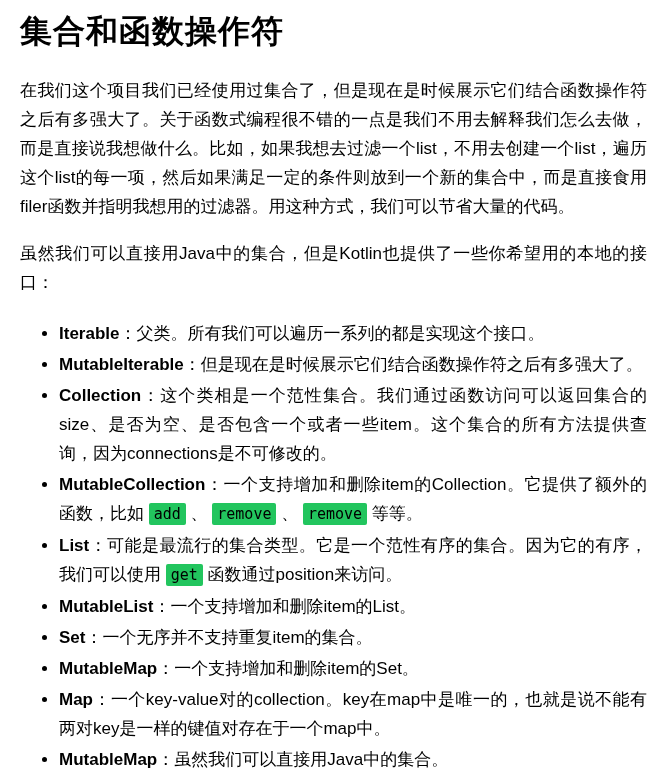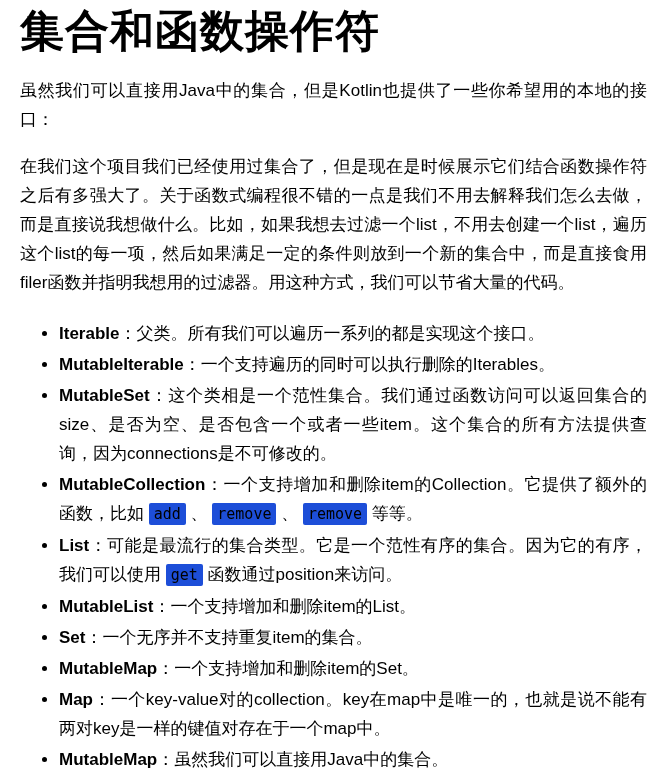--- a/index.html
+++ b/index.html
@@ -10,21 +10,21 @@
   .page {
     width: 669px;
     min-height: 777px;
     box-sizing: border-box;
     background: #ffffff;
     color: #000000;
     padding: 4px 22px 24px 20px;
     font-family: "Liberation Sans", "DejaVu Sans", sans-serif;
   }
   h1.doc-title {
-    font-size: 44px;
+    font-size: 32px;
     line-height: 42px;
     font-weight: 600;
     margin: 6px 0 24px 0;
     letter-spacing: 1px;
   }
   p.doc-para {
     font-size: 17px;
     line-height: 29px;
     margin: 0 0 18px 0;
     text-align: justify;
@@ -42,40 +42,40 @@
     line-height: 29px;
     margin: 2px 0;
     text-align: justify;
   }
   ul.doc-list li strong.term {
     font-weight: bold;
   }
   code.inline-code {
     font-family: "DejaVu Sans Mono", "Liberation Mono", monospace;
     font-size: 15px;
-    background: #1d4ed8;
+    background: #22c55e;
     padding: 2px 5px;
     border-radius: 2px;
     white-space: nowrap;
   }
 </style>
 </head>
 <body>
 
 <div class="page">
   <h1 class="doc-title">集合和函数操作符</h1>
 
+  <p class="doc-para">在我们这个项目我们已经使用过集合了，但是现在是时候展示它们结合函数操作符之后有多强大了。关于函数式编程很不错的一点是我们不用去解释我们怎么去做，而是直接说我想做什么。比如，如果我想去过滤一个list，不用去创建一个list，遍历这个list的每一项，然后如果满足一定的条件则放到一个新的集合中，而是直接食用filer函数并指明我想用的过滤器。用这种方式，我们可以节省大量的代码。</p>
+
   <p class="doc-para">虽然我们可以直接用Java中的集合，但是Kotlin也提供了一些你希望用的本地的接口：</p>
-
-  <p class="doc-para">在我们这个项目我们已经使用过集合了，但是现在是时候展示它们结合函数操作符之后有多强大了。关于函数式编程很不错的一点是我们不用去解释我们怎么去做，而是直接说我想做什么。比如，如果我想去过滤一个list，不用去创建一个list，遍历这个list的每一项，然后如果满足一定的条件则放到一个新的集合中，而是直接食用filer函数并指明我想用的过滤器。用这种方式，我们可以节省大量的代码。</p>
 
   <ul class="doc-list">
     <li><strong class="term">Iterable</strong><span>：父类。所有我们可以遍历一系列的都是实现这个接口。</span></li>
-    <li><strong class="term">MutableIterable</strong><span>：一个支持遍历的同时可以执行删除的Iterables。</span></li>
-    <li><strong class="term">MutableSet</strong><span>：这个类相是一个范性集合。我们通过函数访问可以返回集合的size、是否为空、是否包含一个或者一些item。这个集合的所有方法提供查询，因为connections是不可修改的。</span></li>
+    <li><strong class="term">MutableIterable</strong><span>：但是现在是时候展示它们结合函数操作符之后有多强大了。</span></li>
+    <li><strong class="term">Collection</strong><span>：这个类相是一个范性集合。我们通过函数访问可以返回集合的size、是否为空、是否包含一个或者一些item。这个集合的所有方法提供查询，因为connections是不可修改的。</span></li>
     <li><strong class="term">MutableCollection</strong><span>：一个支持增加和删除item的Collection。它提供了额外的函数，比如 <code class="inline-code">add</code> 、 <code class="inline-code">remove</code> 、 <code class="inline-code">remove</code> 等等。</span></li>
     <li><strong class="term">List</strong><span>：可能是最流行的集合类型。它是一个范性有序的集合。因为它的有序，我们可以使用 <code class="inline-code">get</code> 函数通过position来访问。</span></li>
     <li><strong class="term">MutableList</strong><span>：一个支持增加和删除item的List。</span></li>
     <li><strong class="term">Set</strong><span>：一个无序并不支持重复item的集合。</span></li>
     <li><strong class="term">MutableMap</strong><span>：一个支持增加和删除item的Set。</span></li>
     <li><strong class="term">Map</strong><span>：一个key-value对的collection。key在map中是唯一的，也就是说不能有两对key是一样的键值对存在于一个map中。</span></li>
     <li><strong class="term">MutableMap</strong><span>：虽然我们可以直接用Java中的集合。</span></li>
   </ul>
 
 </div>

